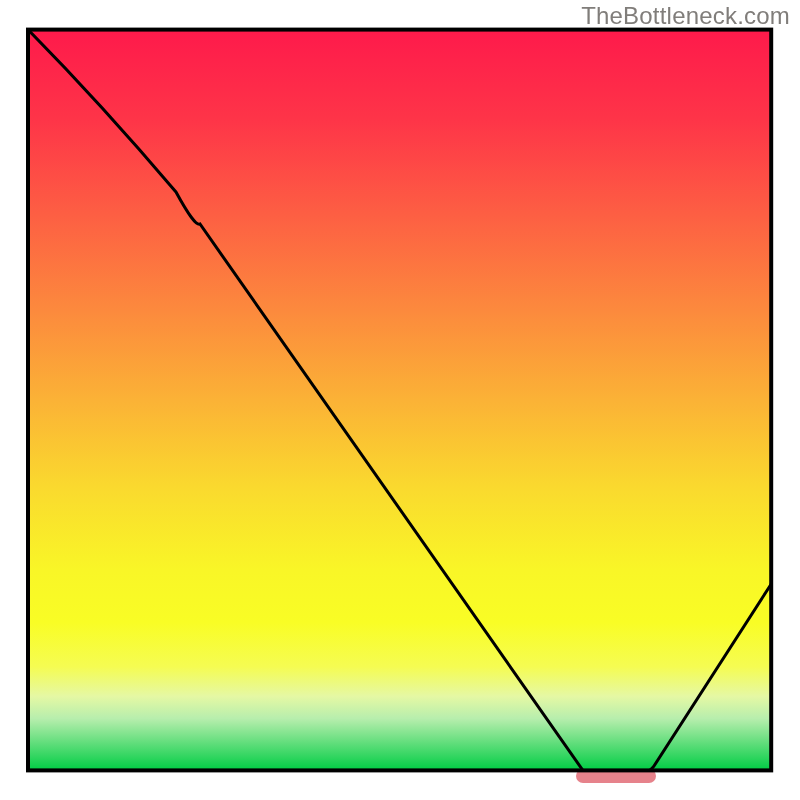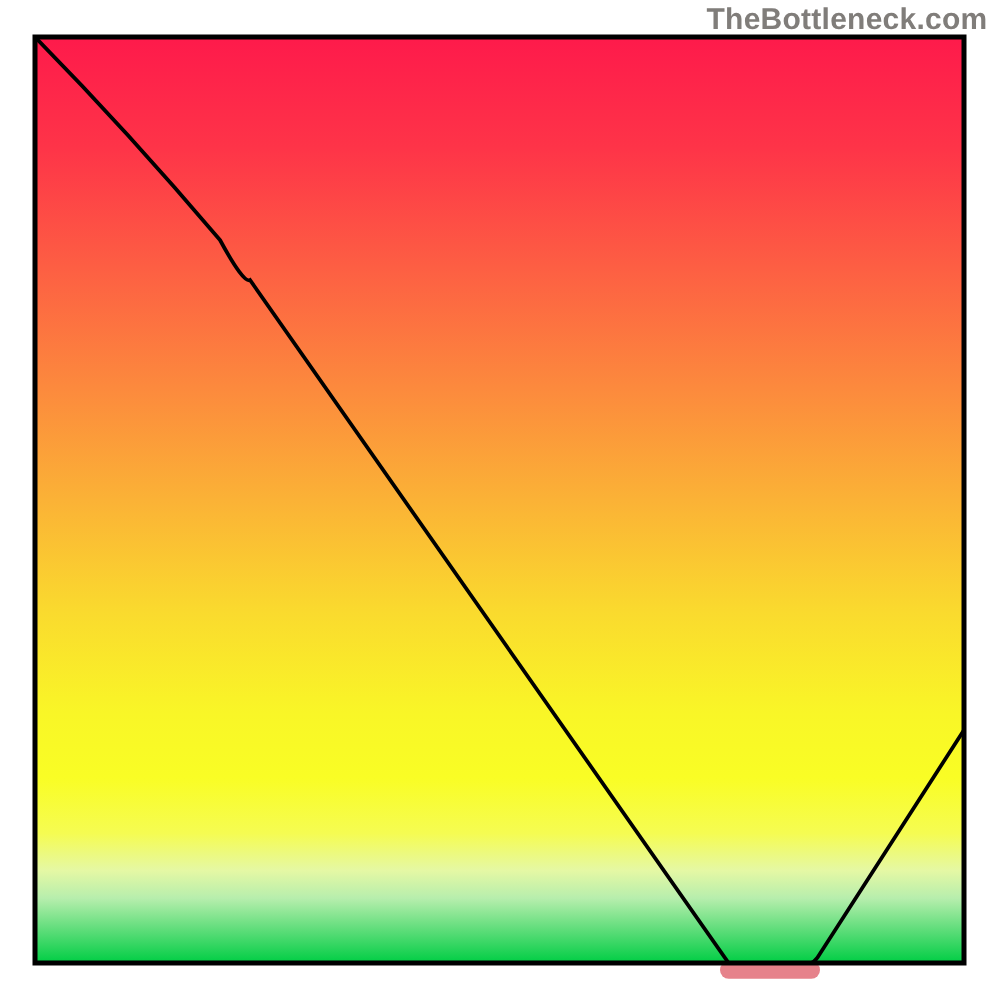--- a/index.html
+++ b/index.html
@@ -14,21 +14,21 @@
     position: relative;
     width: 800px;
     height: 800px;
   }
   .watermark {
     position: absolute;
     top: 2px;
     right: 10px;
     font-size: 24px;
     color: #807d7a;
-    font-weight: 700;
+    font-weight: 400;
     letter-spacing: 0.2px;
   }
   svg {
     display: block;
     position: absolute;
     top: 0;
     left: 0;
   }
 </style>
 </head>

